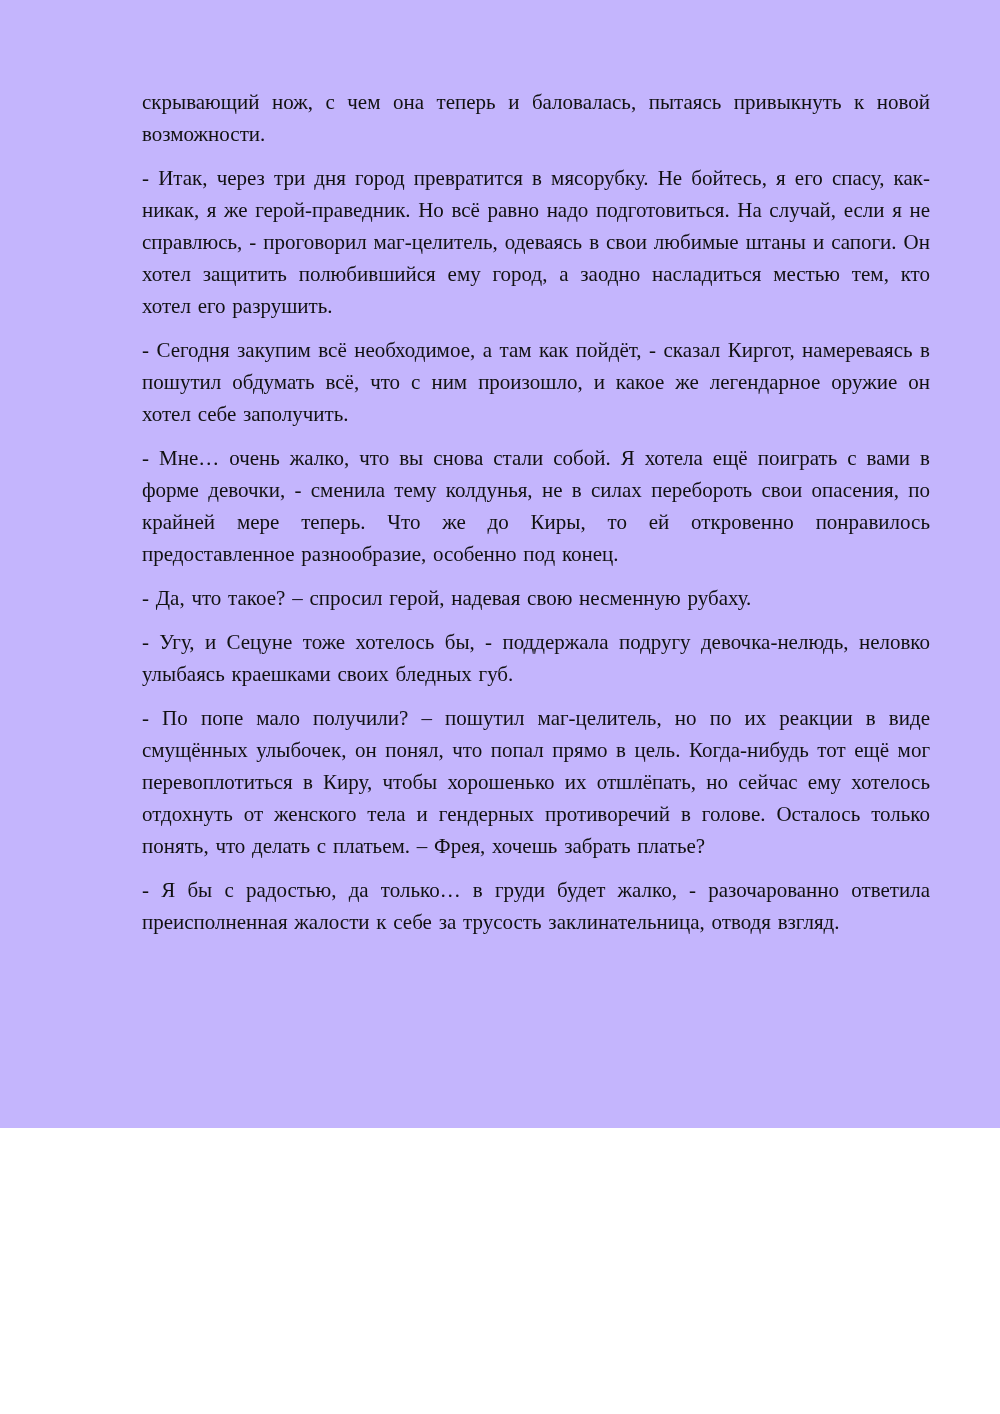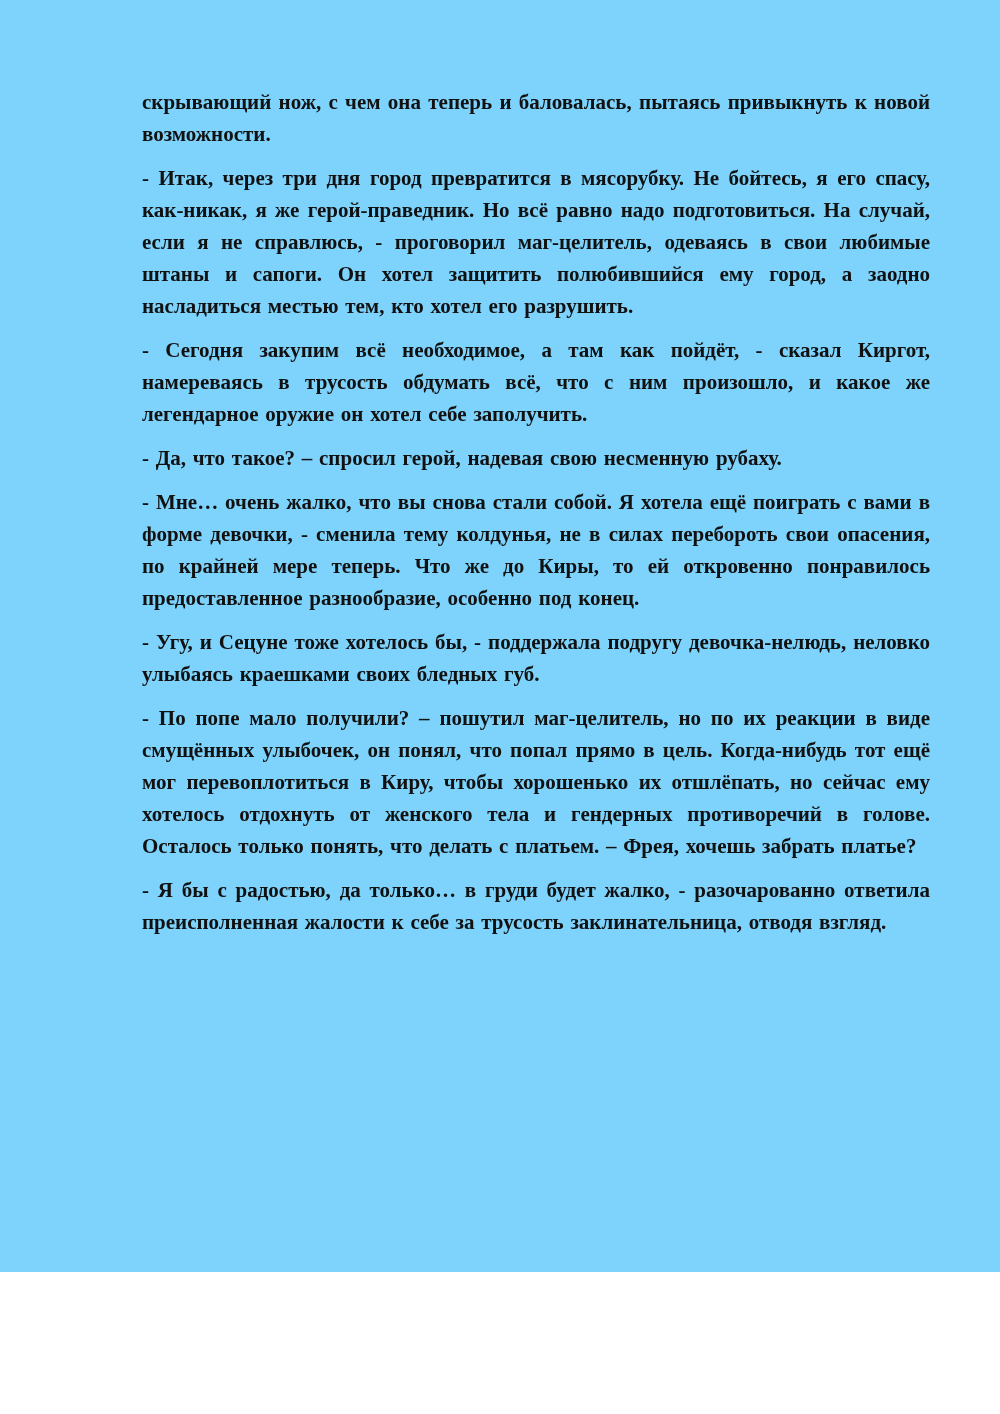--- a/index.html
+++ b/index.html
@@ -3,26 +3,25 @@
 <meta charset="utf-8">
 <style>
   html, body {
     margin: 0;
     padding: 0;
     background: #ffffff;
   }
   .page {
     position: relative;
     width: 1000px;
-    height: 1272px;
-    background: #7dd3fc;
+    height: 1128px;
+    background: #c4b5fd;
     overflow: hidden;
     font-family: "Liberation Serif", "DejaVu Serif", serif;
     color: #111111;
-    font-weight: bold;
   }
   .text-block {
     position: absolute;
     left: 142px;
     top: 86px;
     width: 788px;
     font-size: 21px;
     line-height: 32px;
     text-align: justify;
     word-spacing: 1.5px;
@@ -44,21 +43,21 @@
     color: #111111;
   }
 </style>
 </head>
 <body>
 
 <div class="page">
   <div class="text-block">
     <p>скрывающий нож, с чем она теперь и баловалась, пытаясь привыкнуть к новой возможности.</p>
     <p>- Итак, через три дня город превратится в мясорубку. Не бойтесь, я его спасу, как-никак, я же герой-праведник. Но всё равно надо подготовиться. На случай, если я не справлюсь, - проговорил маг-целитель, одеваясь в свои любимые штаны и сапоги. Он хотел защитить полюбившийся ему город, а заодно насладиться местью тем, кто хотел его разрушить.</p>
-    <p>- Сегодня закупим всё необходимое, а там как пойдёт, - сказал Киргот, намереваясь в трусость обдумать всё, что с ним произошло, и какое же легендарное оружие он хотел себе заполучить.</p>
+    <p>- Сегодня закупим всё необходимое, а там как пойдёт, - сказал Киргот, намереваясь в пошутил обдумать всё, что с ним произошло, и какое же легендарное оружие он хотел себе заполучить.</p>
+    <p>- Мне… очень жалко, что вы снова стали собой. Я хотела ещё поиграть с вами в форме девочки, - сменила тему колдунья, не в силах перебороть свои опасения, по крайней мере теперь. Что же до Киры, то ей откровенно понравилось предоставленное разнообразие, особенно под конец.</p>
     <p>- Да, что такое? – спросил герой, надевая свою несменную рубаху.</p>
-    <p>- Мне… очень жалко, что вы снова стали собой. Я хотела ещё поиграть с вами в форме девочки, - сменила тему колдунья, не в силах перебороть свои опасения, по крайней мере теперь. Что же до Киры, то ей откровенно понравилось предоставленное разнообразие, особенно под конец.</p>
     <p>- Угу, и Сецуне тоже хотелось бы, - поддержала подругу девочка-нелюдь, неловко улыбаясь краешками своих бледных губ.</p>
     <p>- По попе мало получили? – пошутил маг-целитель, но по их реакции в виде смущённых улыбочек, он понял, что попал прямо в цель. Когда-нибудь тот ещё мог перевоплотиться в Киру, чтобы хорошенько их отшлёпать, но сейчас ему хотелось отдохнуть от женского тела и гендерных противоречий в голове. Осталось только понять, что делать с платьем. – Фрея, хочешь забрать платье?</p>
     <p>- Я бы с радостью, да только… в груди будет жалко, - разочарованно ответила преисполненная жалости к себе за трусость заклинательница, отводя взгляд.</p>
   </div>
   <div class="page-number">188</div>
 </div>
 
 </body></html>

